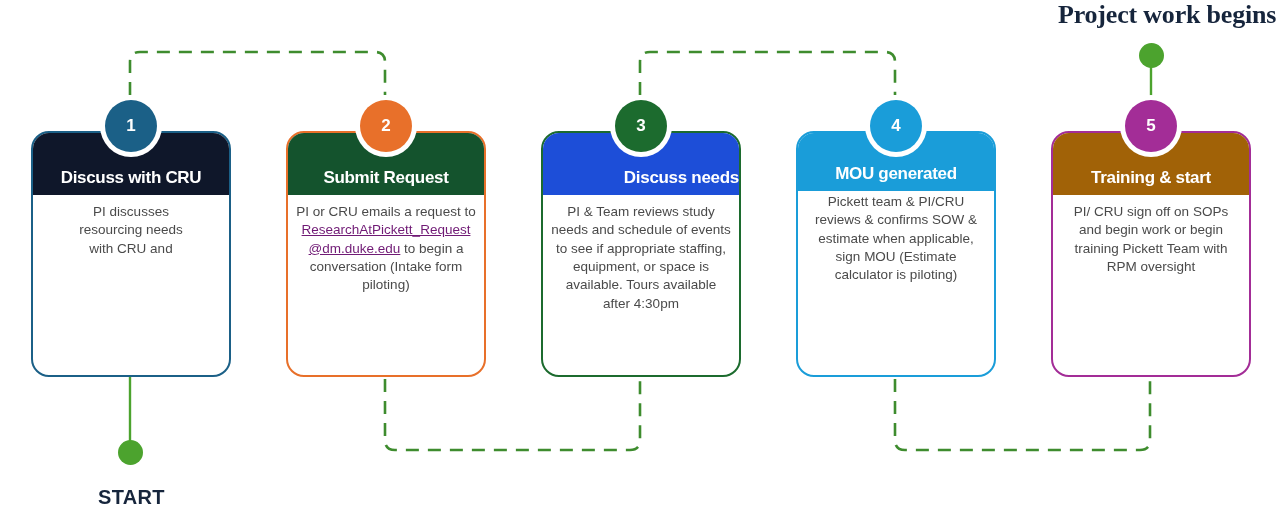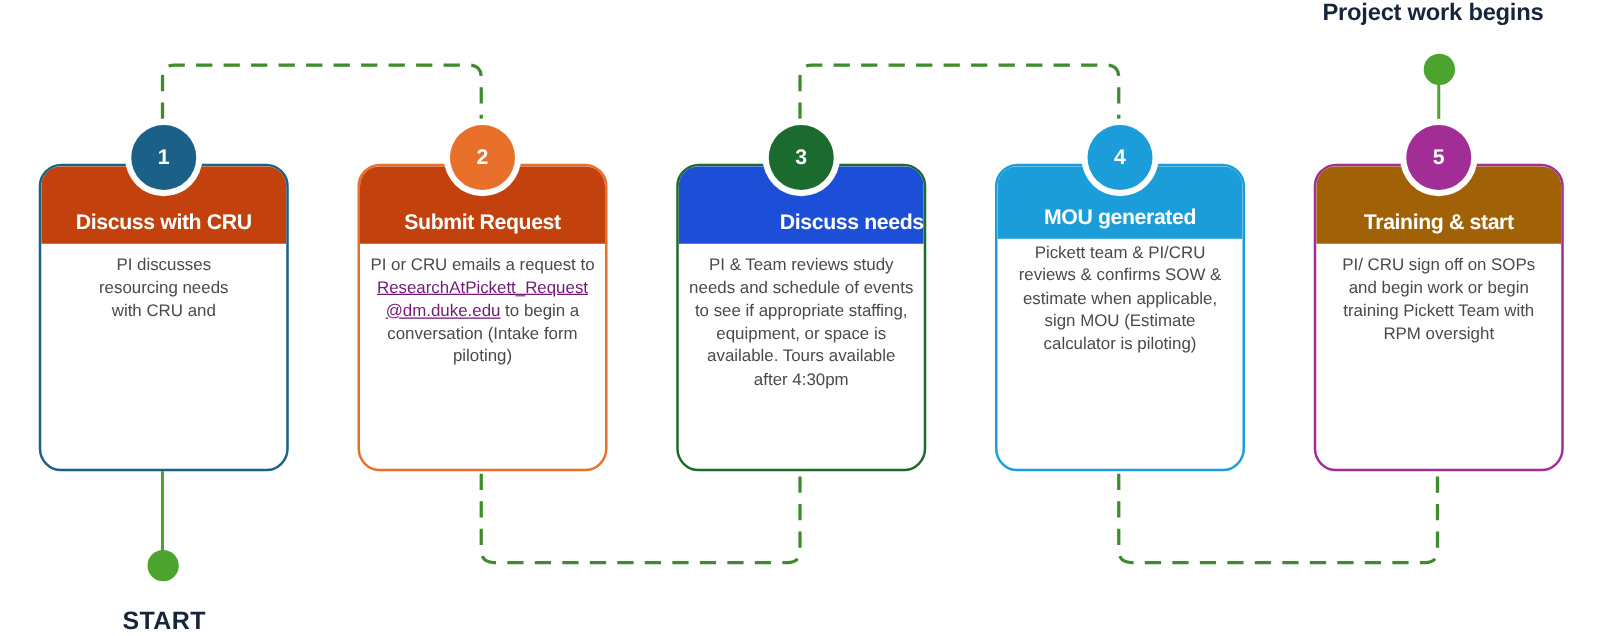--- a/index.html
+++ b/index.html
@@ -84,21 +84,21 @@
     z-index:3;
   }
   .endlabel{
     position:absolute;
     color:#16253C;
     font-weight:bold;
     z-index:3;
     white-space:nowrap;
   }
   #start-label{font-size:20px;letter-spacing:0.3px;}
-  #project-label{font-size:19px;letter-spacing:-0.2px;}
+  #project-label{font-size:26px;letter-spacing:-0.2px;font-family:Liberation Serif, serif;}
 </style>
 </head>
 <body>
 
 <div id="stage">
 
   <svg id="wires" viewBox="0 0 1280 509" width="1280" height="509">
 
     <line x1="130" y1="377" x2="130" y2="452" stroke="#4CA32E" stroke-width="2.4"></line>
 
@@ -114,37 +114,37 @@
   </svg>
 
   <div class="dot" id="start-dot" style="left:118px;top:440px;background:#4CA32E;"></div>
   <div class="dot" id="project-dot" style="left:1139px;top:43px;background:#4CA32E;"></div>
 
   <div class="endlabel" id="start-label" style="left: 98px; top: 486px; color: rgb(22, 37, 60);">START</div>
   <div class="endlabel" id="project-label" style="left: 1058px; top: 0px; color: rgb(22, 37, 60);">Project work begins</div>
 
   <div class="step" id="step-1" style="left:31px;top:131px;">
     <div class="card" style="border-color: rgb(27, 96, 135);">
-      <div class="card-header" style="background: #c2410c;">
+      <div class="card-header" style="background: #0f172a;">
         <div class="card-title">Discuss with CRU</div>
       </div>
       <div class="card-body">
         <div>PI discusses</div>
         <div>resourcing needs</div>
         <div>with CRU and</div>
       </div>
     </div>
     <div class="badge">
       <div class="badge-inner" style="background: rgb(27, 96, 135);">1</div>
     </div>
   </div>
 
   <div class="step" id="step-2" style="left:286px;top:131px;">
     <div class="card" style="border-color: rgb(232, 112, 42);">
-      <div class="card-header" style="background: #c2410c;">
+      <div class="card-header" style="background: #14532d;">
         <div class="card-title">Submit Request</div>
       </div>
       <div class="card-body">
         <span>PI or CRU emails a request to </span><span class="maillink">ResearchAtPickett_Request@dm.duke.edu</span><span> to begin a conversation (Intake form piloting)</span>
       </div>
     </div>
     <div class="badge">
       <div class="badge-inner" style="background: rgb(232, 112, 42);">2</div>
     </div>
   </div>

